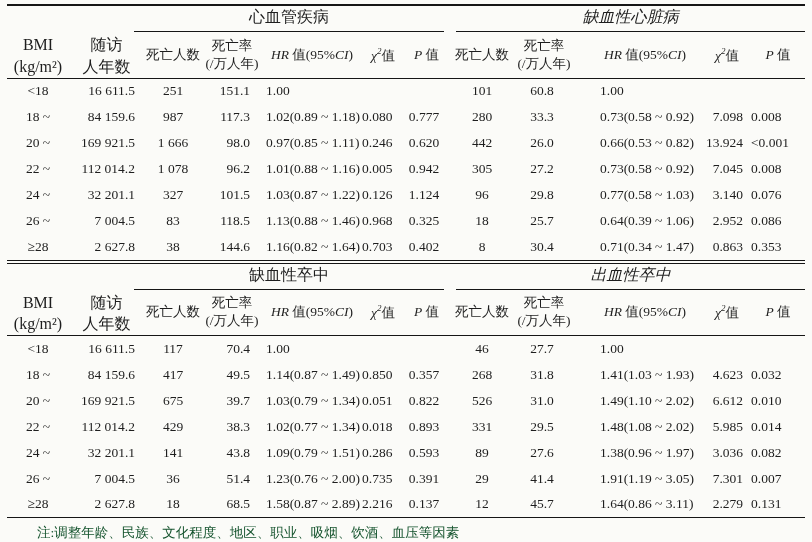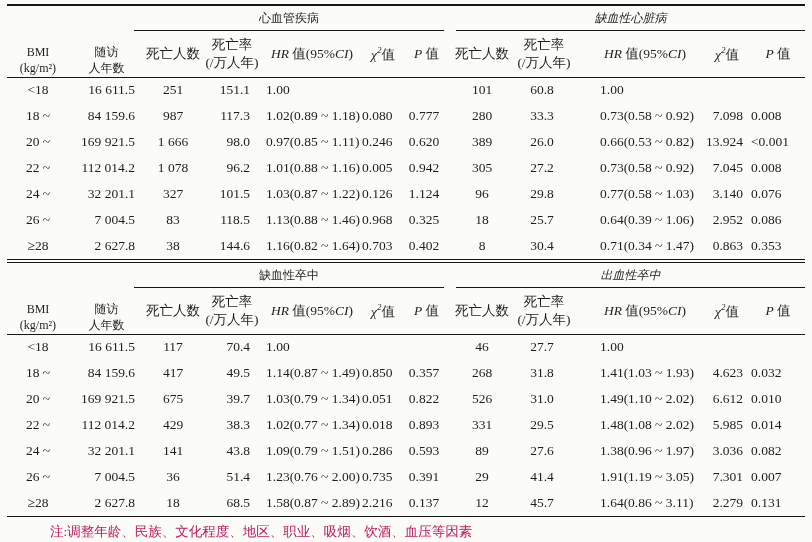--- a/index.html
+++ b/index.html
@@ -14,21 +14,21 @@
   table {
     border-collapse: collapse;
     table-layout: fixed;
     width: 798px;
     color: #1e1e1e;
   }
   #table-0 { border-top: 2px solid #161616; border-bottom: 1.5px solid #161616; margin-bottom: 2px; }
   #table-1 { border-top: 1.5px solid #161616; border-bottom: 1.5px solid #161616; }
   th { font-weight: normal; white-space: nowrap; }
   tr.group-row { height: 26px; }
-  tr.group-row th { vertical-align: bottom; font-size: 12px; }
+  tr.group-row th { vertical-align: bottom; font-size: 16px; }
   .group-inner { border-bottom: 1.5px solid #161616; padding: 1px 0 3px 0; text-align: center; }
   th.group-left .group-inner { margin-left: -10px; margin-right: 5px; }
   th.group-right .group-inner { margin-left: 7px; font-style: italic; }
   tr.colhead-row th, th.rowhead { border-bottom: 1.5px solid #161616; }
   tr.colhead-row { height: 46px; }
   tr.colhead-row th { vertical-align: middle; text-align: center; font-size: 13.5px; line-height: 1.35; }
   th.rowhead { vertical-align: middle; text-align: center; font-size: 13.5px; line-height: 1.35; }
   tbody tr { height: 26px; }
   td { font-size: 13.5px; vertical-align: middle; white-space: nowrap; }
   .it { font-style: italic; }
@@ -38,21 +38,21 @@
   .cell-deaths { text-align: center; }
   .cell-rate-l { text-align: right; padding-right: 12px; }
   .cell-rate-r { text-align: center; padding-right: 4px; }
   .cell-hr-l   { text-align: left; padding-left: 4px; }
   .cell-hr-r   { text-align: left; padding-left: 27px; }
   .cell-chi-l  { text-align: left; padding-right: 5px; }
   .cell-chi-r  { text-align: right; padding-right: 8px; }
   .cell-p-l    { text-align: center; padding-right: 5px; }
   .cell-p-r    { text-align: left; padding-right: 4px; }
   .head-hr-r   { padding-left: 14px; }
-  .note { margin: 6px 0 0 43px; font-size: 13.5px; color: #be185d; }
+  .note { margin: 6px 0 0 30px; font-size: 13.5px; color: #14532d; }
 </style>
 </head>
 <body>
 
 <div class="doc">
   <div id="tables">
       <table id="table-0">
         <colgroup>
           <col style="width: 62px;">
           <col style="width: 75px;">
@@ -121,21 +121,21 @@
             <td class="cell-p-r">0.008</td>
           </tr>
           <tr>
             <td class="cell-bmi">20 ~</td>
             <td class="cell-py">169 921.5</td>
             <td class="cell-deaths">1 666</td>
             <td class="cell-rate-l">98.0</td>
             <td class="cell-hr-l">0.97(0.85 ~ 1.11)</td>
             <td class="cell-chi-l">0.246</td>
             <td class="cell-p-l">0.620</td>
-            <td class="cell-deaths">389</td>
+            <td class="cell-deaths">442</td>
             <td class="cell-rate-r">26.0</td>
             <td class="cell-hr-r">0.66(0.53 ~ 0.82)</td>
             <td class="cell-chi-r">13.924</td>
             <td class="cell-p-r">&lt;0.001</td>
           </tr>
           <tr>
             <td class="cell-bmi">22 ~</td>
             <td class="cell-py">112 014.2</td>
             <td class="cell-deaths">1 078</td>
             <td class="cell-rate-l">96.2</td>

